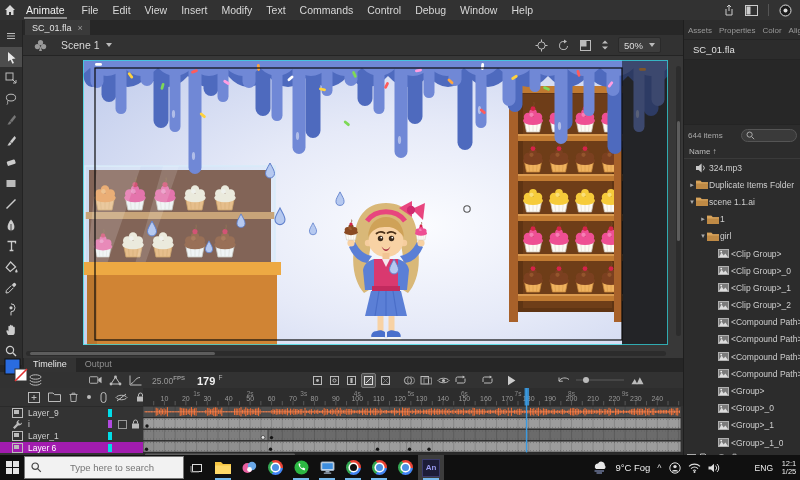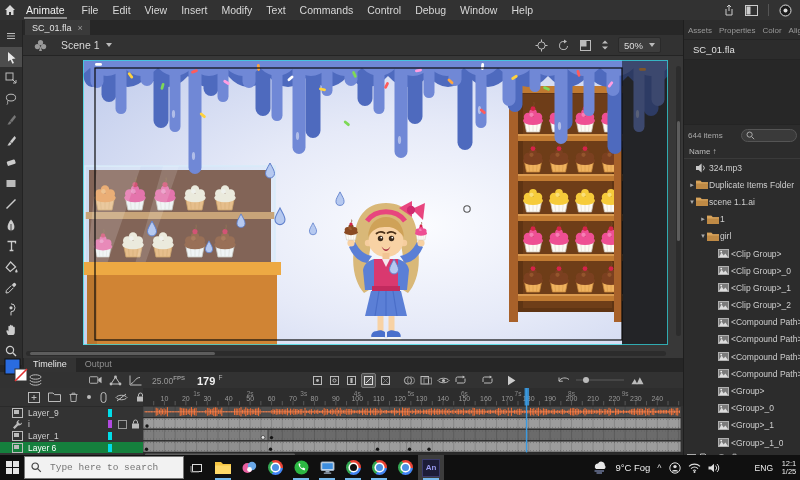--- a/index.html
+++ b/index.html
@@ -63,32 +63,32 @@
   #tl-fps b{font-size:6px;vertical-align:super;}
   #tl-frame{position:absolute;left:197px;font-size:11px;color:#f2f2f2;font-weight:bold;}
   #tl-frame b{font-size:6.5px;color:#bbb;vertical-align:super;font-weight:normal;}
   .tlt{position:absolute;top:0;height:16px;display:flex;align-items:center;}
   .tl-sq{width:13px;height:13px;border:1px solid transparent;border-radius:2px;display:flex;align-items:center;justify-content:center;}
   .tl-sq.sel{background:#4f4f4f;border-color:#7a7a7a;}
   #tl-body{position:relative;height:67px;}
   #tl-left{position:absolute;left:0;top:0;width:143px;height:67px;background:#333;}
   #tl-lhead{height:18px;display:flex;align-items:center;gap:8px;padding-left:28px;border-bottom:1px solid #2a2a2a;}
   .lrow{height:11.6px;display:flex;align-items:center;font-size:8.5px;color:#cfcfcf;position:relative;}
-  .lrow.sel{background:#15803d;color:#fff;}
+  .lrow.sel{background:#a21caf;color:#fff;}
   .lrow .lic{width:12px;margin-left:12px;display:flex;}
   .lrow .lname{margin-left:4px;width:56px;overflow:hidden;white-space:nowrap;}
   .lrow .sw{position:absolute;left:108px;width:4px;height:8px;}
   #tl-frames{position:absolute;left:143px;top:0;}
   
   #colorwidget{left:2px;top:357px;width:30px;height:26px;z-index:30;}
   
   #taskbar{left:0;top:455px;width:800px;height:25px;background:#101010;display:flex;align-items:center;z-index:50;}
   #tb-start{width:24px;display:flex;justify-content:center;}
   #tb-search{width:152px;height:21px;background:#f2f2f2;border:1px solid #777;display:flex;align-items:center;gap:6px;padding-left:6px;}
-  #tb-search input{border:none;outline:none;background:transparent;font-size:9.5px;color:#333;width:115px;font-family:Liberation Mono, monospace;}
+  #tb-search input{border:none;outline:none;background:transparent;font-size:9.5px;color:#333;width:115px;font-family:Liberation Sans, sans-serif;margin-left:20px;}
   #tb-taskview{width:26px;display:flex;justify-content:center;}
   .tb-cell{width:26px;height:25px;display:flex;align-items:center;justify-content:center;position:relative;}
   .tb-cell.open::after{content:"";position:absolute;bottom:0;left:5px;width:16px;height:2px;background:#76b9ed;}
   .tb-cell.activewin{background:#3d3d3d;}
   .chrome{width:15px;height:15px;border-radius:50%;background:conic-gradient(from -30deg,#ea4335 0 120deg,#4285f4 0 240deg,#34a853 0 360deg);position:relative;}
   .chrome .cin{position:absolute;left:4px;top:4px;width:7px;height:7px;border-radius:50%;background:#4a90e2;box-shadow:0 0 0 1.6px #fff;}
   .chrome.dark .cin{background:#111;}
   .an-ic{width:16px;height:16px;background:#1d1d38;border:1px solid #3a3a6a;color:#9b9bf0;font-size:8px;font-weight:bold;display:flex;align-items:center;justify-content:center;}
   #tb-tray{position:absolute;right:0;top:0;height:25px;display:flex;align-items:center;gap:7px;padding-right:2px;}
   #tb-weather{font-size:9.5px;color:#eee;}

